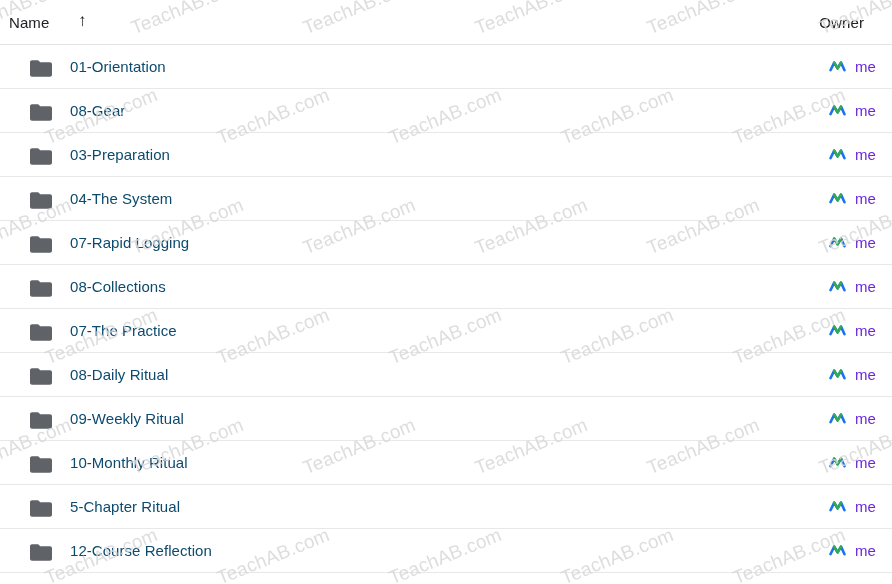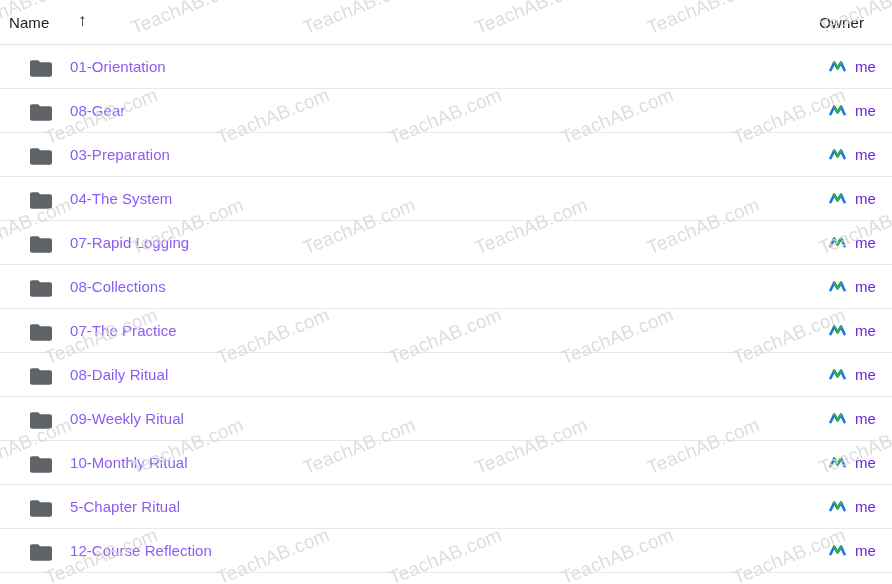--- a/index.html
+++ b/index.html
@@ -97,21 +97,21 @@
     width: 22px;
     height: 17px;
   }
   .row-folder-icon svg { display: block; }
 
   .row-name {
     position: absolute;
     left: 70px;
     top: 13px;
     font-size: 15px;
-    color: #8b5cf6;
+    color: #0c4a6e;
     letter-spacing: 0.05px;
     white-space: nowrap;
   }
 
   .row-owner {
     position: absolute;
     right: 16px;
     top: 13px;
     display: flex;
     align-items: center;

